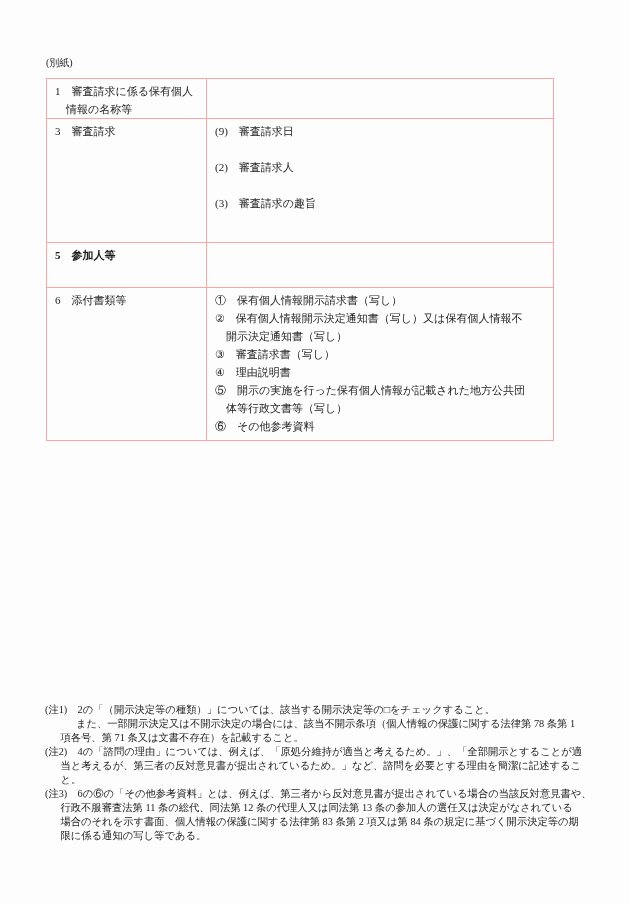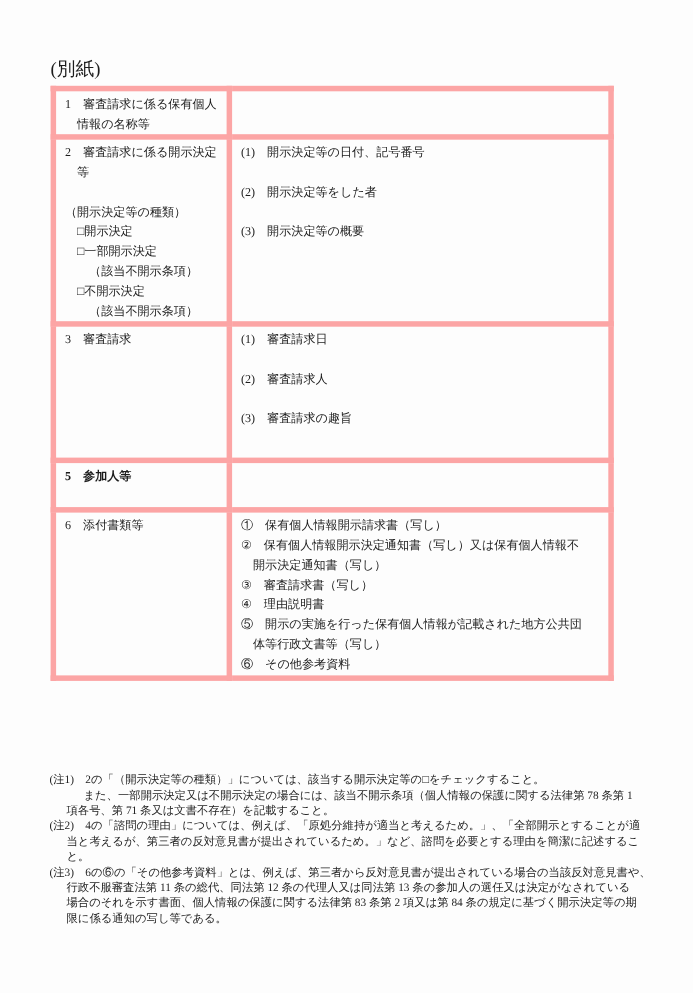--- a/index.html
+++ b/index.html
@@ -13,34 +13,34 @@
     height: 903px;
     background: #fdfdfd;
     font-family: "Liberation Serif", "DejaVu Serif", serif;
     color: #1c1c1c;
     overflow: hidden;
   }
   .doc-label {
     position: absolute;
     left: 46px;
     top: 55px;
-    font-size: 17px;
+    font-size: 10px;
     line-height: 15px;
     white-space: pre;
   }
   table.form-table {
     position: absolute;
     left: 46px;
     top: 78px;
     width: 507px;
     border-collapse: collapse;
     table-layout: fixed;
   }
   table.form-table td {
-    border: 5px solid #fca5a5;
+    border: 1px solid #fca5a5;
     vertical-align: top;
     box-sizing: border-box;
     font-size: 11px;
     line-height: 18px;
     white-space: pre-wrap;
     padding: 3px 4px 0 8px;
     overflow: hidden;
   }
   td.lc { width: 160px; }
   td.rc { width: 347px; }
@@ -70,39 +70,23 @@
 
   <div class="doc-label">(別紙)</div>
 
   <table class="form-table">
     <tbody>
       <tr class="r1">
         <td class="lc">1　審査請求に係る保有個人
 　情報の名称等</td>
         <td class="rc"></td>
       </tr>
-      <tr class="r2">
-        <td class="lc">2　審査請求に係る開示決定
-　等
-
-（開示決定等の種類）
-　□開示決定
-　□一部開示決定
-　　（該当不開示条項）
-　□不開示決定
-　　（該当不開示条項）</td>
-        <td class="rc">(1)　開示決定等の日付、記号番号
-
-(2)　開示決定等をした者
-
-(3)　開示決定等の概要</td>
-      </tr>
       <tr class="r3">
         <td class="lc">3　審査請求</td>
-        <td class="rc">(1)　審査請求日
+        <td class="rc">(9)　審査請求日
 
 (2)　審査請求人
 
 (3)　審査請求の趣旨</td>
       </tr>
       <tr class="r5">
         <td class="lc">5　参加人等</td>
         <td class="rc"></td>
       </tr>
       <tr class="r6">

